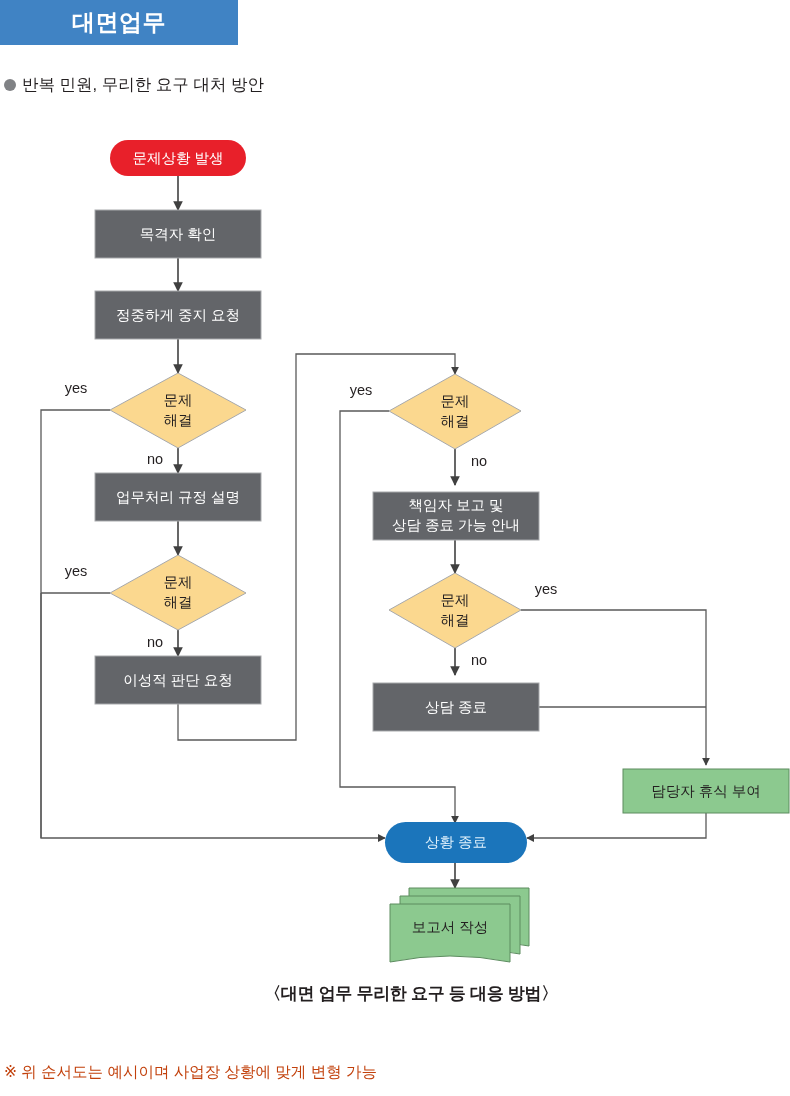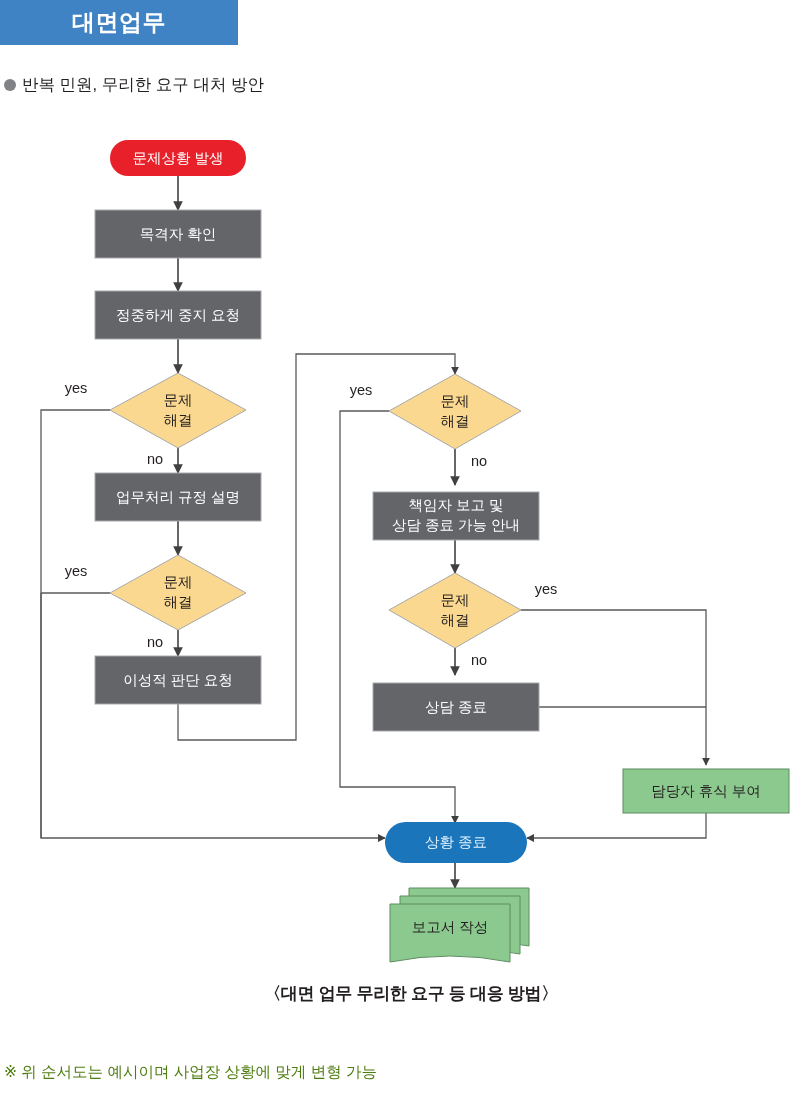--- a/index.html
+++ b/index.html
@@ -29,21 +29,21 @@
     background:#808285;display:inline-block;flex:0 0 auto;
   }
   #subhead-text{font-size:16.5px;color:#231f20;}
   #flow{position:absolute;left:0;top:110px;width:790px;height:860px;}
   #caption{
     position:absolute;left:16px;top:982px;width:790px;text-align:center;
     font-size:17px;font-weight:bold;color:#231f20;letter-spacing:-0.3px;
   }
   #footnote{
     position:absolute;left:4px;top:1062px;
-    font-size:15.5px;color:#4d7c0f;
+    font-size:15.5px;color:#c2410c;
   }
   .nodetext{
     font-family:"Liberation Sans","DejaVu Sans",sans-serif;
     text-anchor:middle;dominant-baseline:middle;
   }
   .t-white{fill:#ffffff;font-size:14.5px;}
   .t-dark{fill:#231f20;font-size:14.5px;}
   .t-oval{fill:#dff0fb;font-size:14.5px;}
   .t-yn{fill:#231f20;font-size:14.5px;text-anchor:middle;dominant-baseline:middle;}
   .conn{stroke:#404040;stroke-width:1.6;fill:none;}

